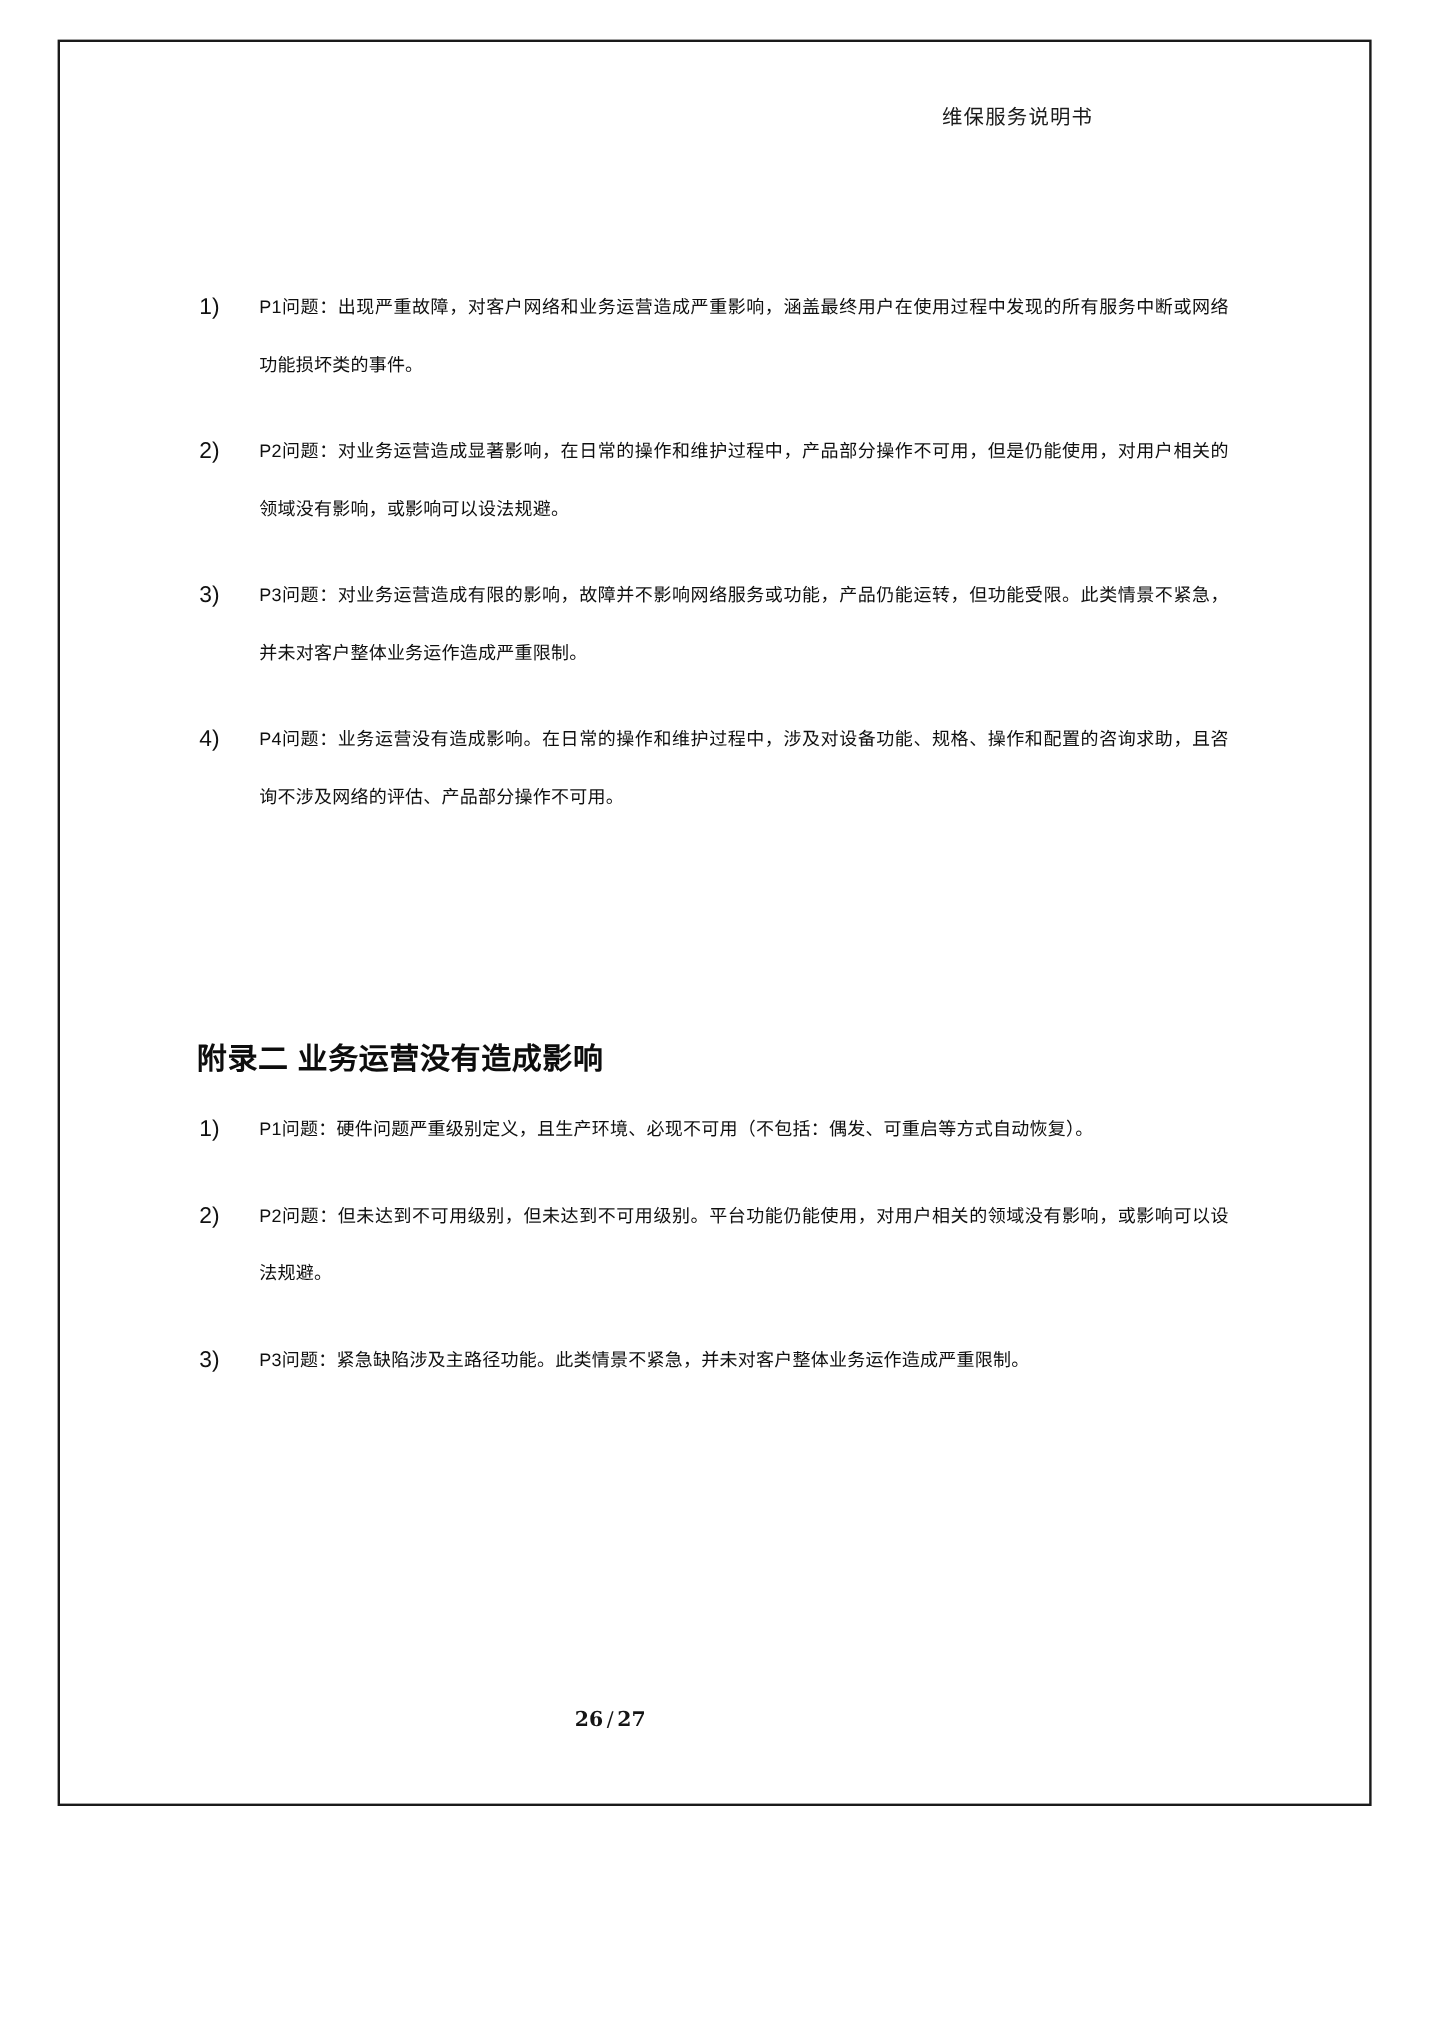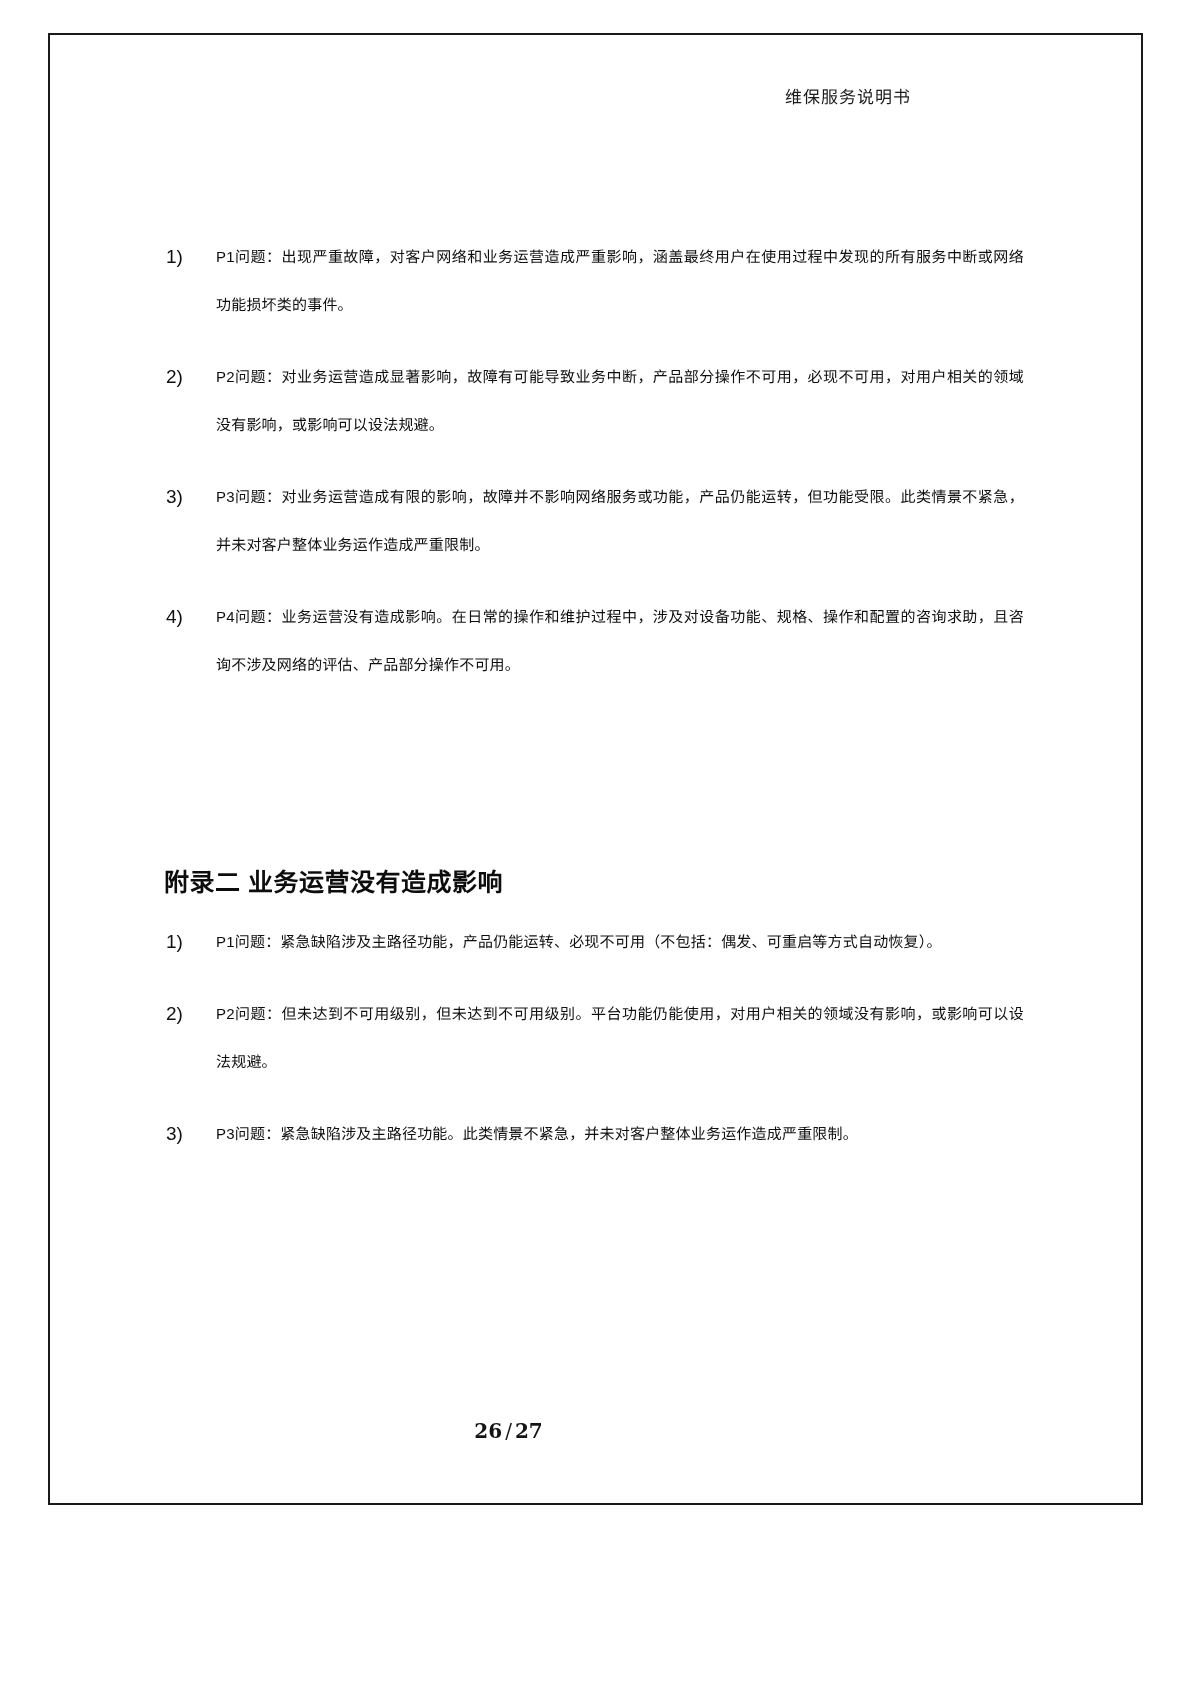--- a/index.html
+++ b/index.html
@@ -91,21 +91,21 @@
     text-justify: inter-ideograph;
     letter-spacing: 0.2px;
   }
   .footer {
     position: absolute;
     left: 0;
     right: 0;
     bottom: 62px;
     text-align: center;
     font-family: "DejaVu Serif", "Liberation Serif", serif;
-    font-size: 20px;
+    font-size: 17px;
     color: #141414;
     font-weight: bold;
   }
   .footer .sep {
     font-weight: normal;
     padding: 0 3px;
   }
   .footer .total {
     font-weight: bold;
   }
@@ -122,38 +122,38 @@
     <div class="header">维保服务说明书</div>
 
 
     <div class="list" id="list-1">
       <div class="item">
         <div class="marker">1)</div>
         <div class="body-text">P1问题：出现严重故障，对客户网络和业务运营造成严重影响，涵盖最终用户在使用过程中发现的所有服务中断或网络功能损坏类的事件。</div>
       </div>
       <div class="item">
         <div class="marker">2)</div>
-        <div class="body-text">P2问题：对业务运营造成显著影响，故障有可能导致业务中断，产品部分操作不可用，必现不可用，对用户相关的领域没有影响，或影响可以设法规避。</div>
+        <div class="body-text">P2问题：对业务运营造成显著影响，在日常的操作和维护过程中，产品部分操作不可用，但是仍能使用，对用户相关的领域没有影响，或影响可以设法规避。</div>
       </div>
       <div class="item">
         <div class="marker">3)</div>
         <div class="body-text">P3问题：对业务运营造成有限的影响，故障并不影响网络服务或功能，产品仍能运转，但功能受限。此类情景不紧急，并未对客户整体业务运作造成严重限制。</div>
       </div>
       <div class="item">
         <div class="marker">4)</div>
         <div class="body-text">P4问题：业务运营没有造成影响。在日常的操作和维护过程中，涉及对设备功能、规格、操作和配置的咨询求助，且咨询不涉及网络的评估、产品部分操作不可用。</div>
       </div>
     </div>
 
     <h2 class="section-title" id="title-2">附录二  业务运营没有造成影响</h2>
 
     <div class="list" id="list-2">
       <div class="item">
         <div class="marker">1)</div>
-        <div class="body-text">P1问题：紧急缺陷涉及主路径功能，产品仍能运转、必现不可用（不包括：偶发、可重启等方式自动恢复）。</div>
+        <div class="body-text">P1问题：硬件问题严重级别定义，且生产环境、必现不可用（不包括：偶发、可重启等方式自动恢复）。</div>
       </div>
       <div class="item">
         <div class="marker">2)</div>
         <div class="body-text">P2问题：但未达到不可用级别，但未达到不可用级别。平台功能仍能使用，对用户相关的领域没有影响，或影响可以设法规避。</div>
       </div>
       <div class="item">
         <div class="marker">3)</div>
         <div class="body-text">P3问题：紧急缺陷涉及主路径功能。此类情景不紧急，并未对客户整体业务运作造成严重限制。</div>
       </div>
     </div>

